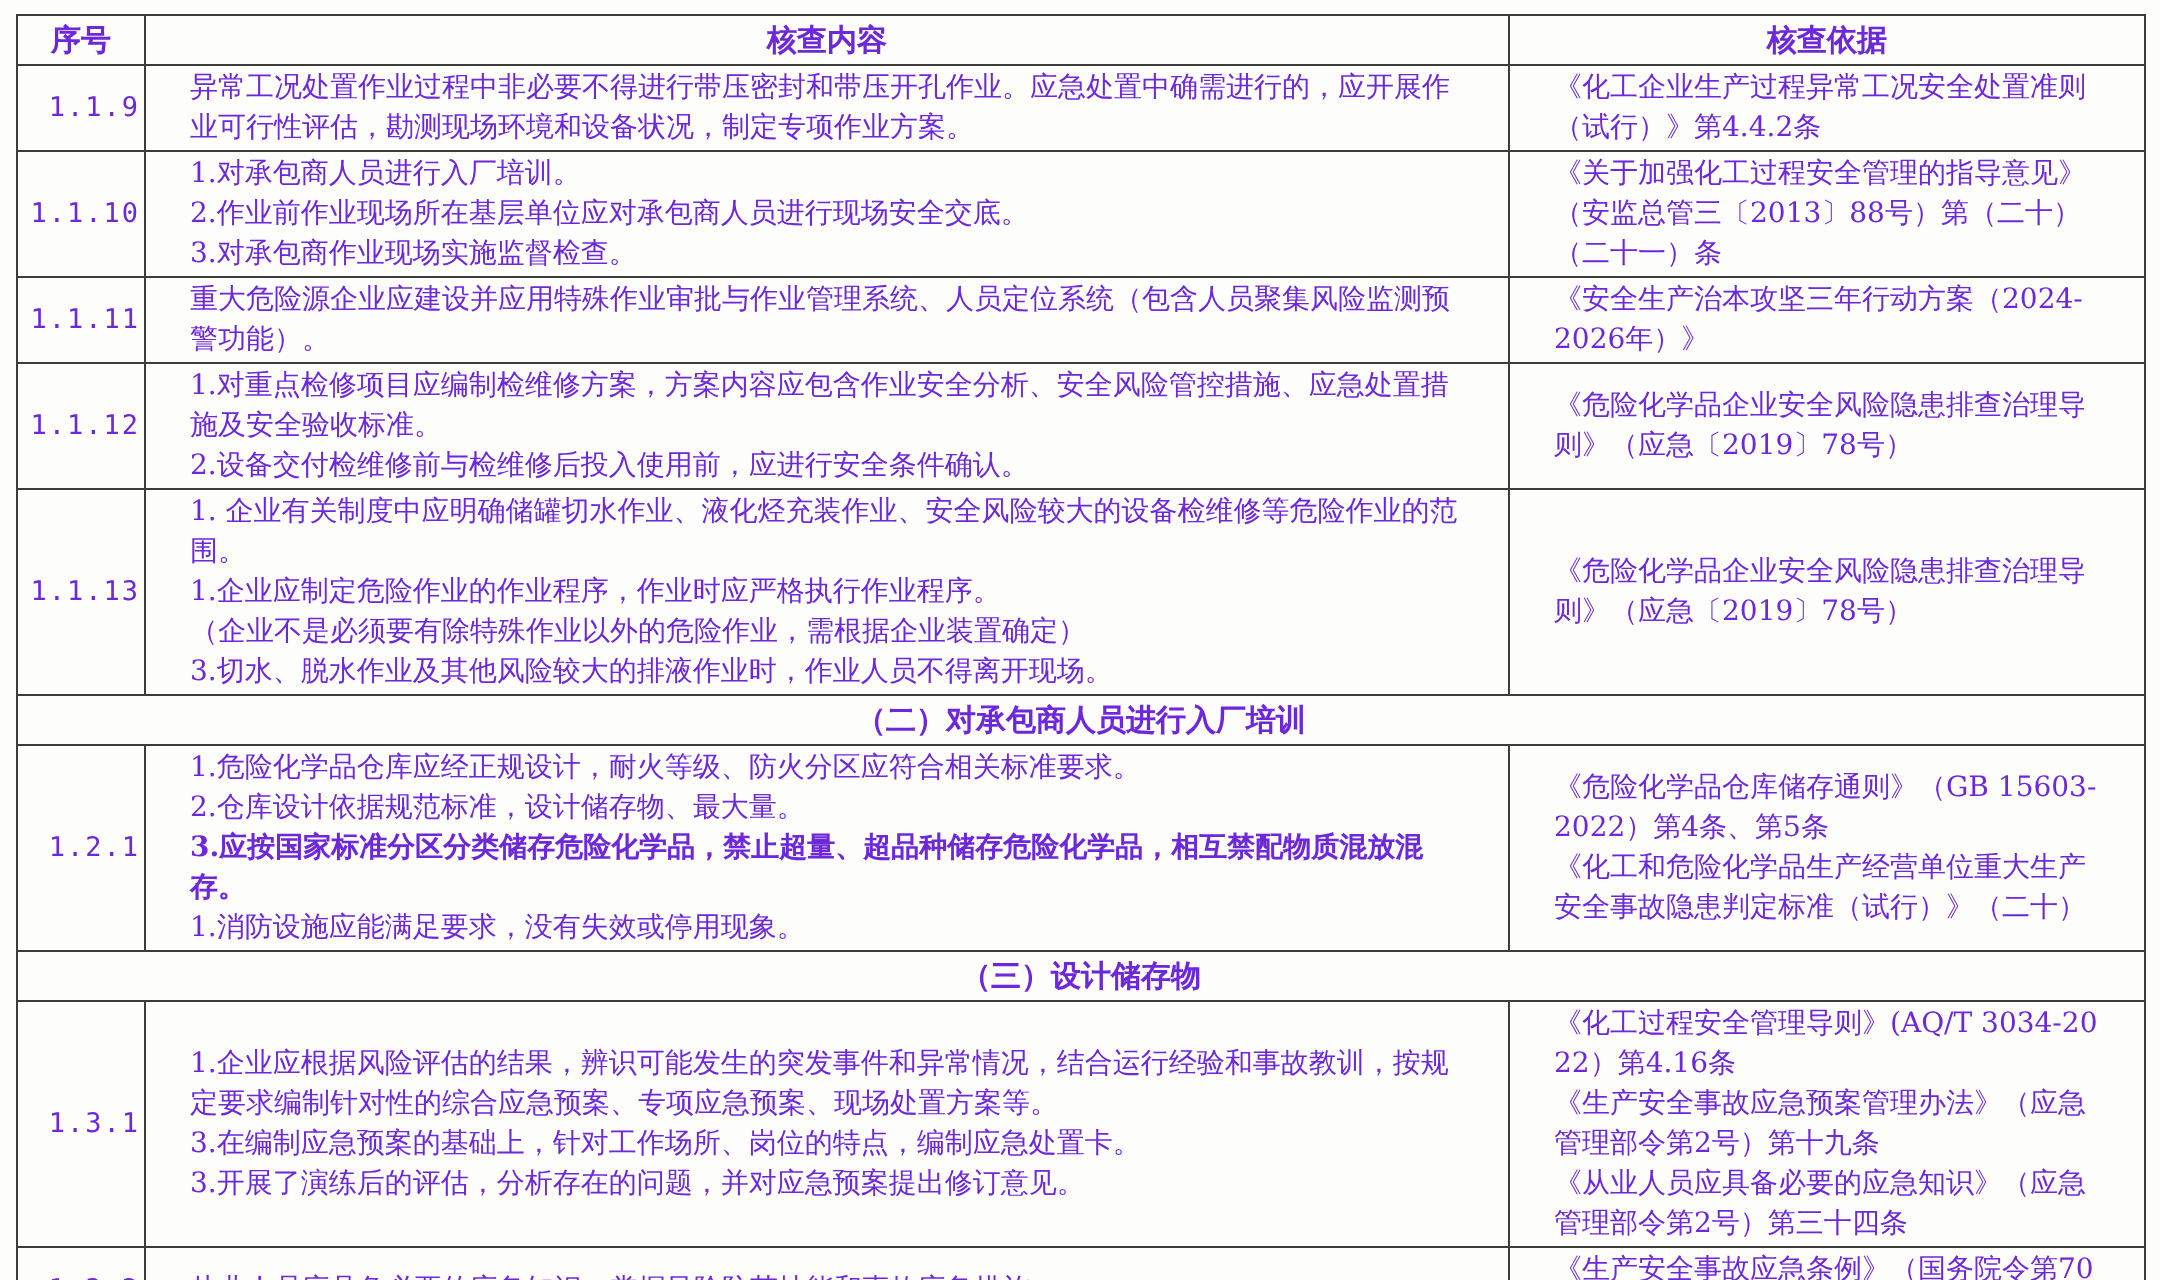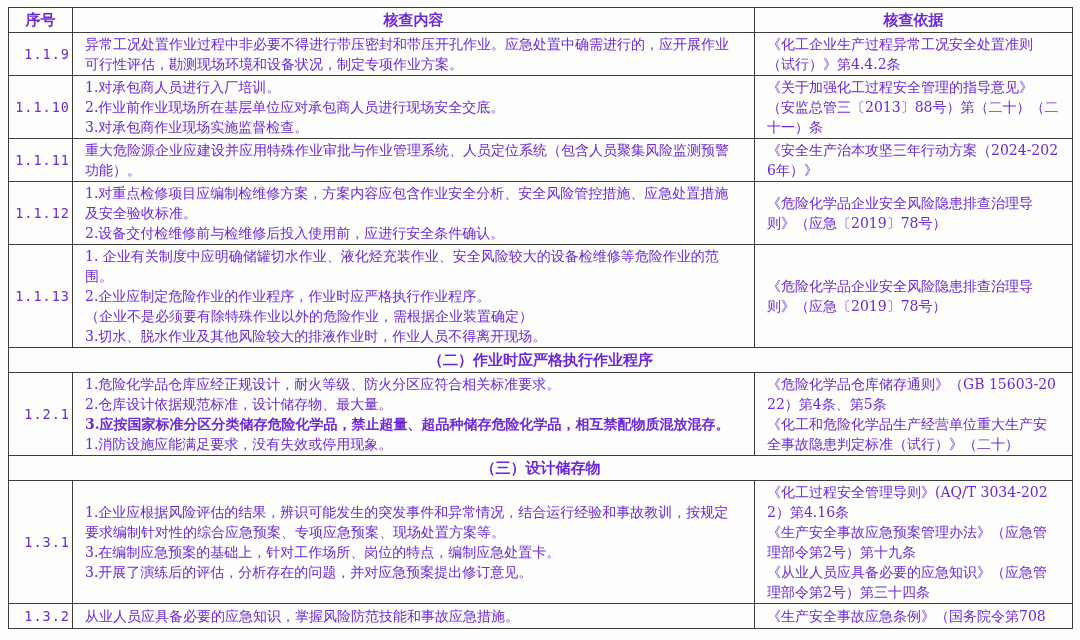--- a/index.html
+++ b/index.html
@@ -17,21 +17,21 @@
     width:1064px;
     border-collapse:collapse;
     table-layout:fixed;
     color:#6d28d9;
   }
   col.c-id{width:64px;}
   col.c-content{width:682px;}
   col.c-basis{width:318px;}
   th,td{
     border:1px solid #3c3c3c;
-    padding:1px 12px;
+    padding:1px 22px;
     font-size:14px;
     line-height:20px;
     vertical-align:middle;
     word-break:break-all;
   }
   th{
     font-weight:bold;
     font-size:15px;
     text-align:center;
     padding:2px 4px;
@@ -106,30 +106,30 @@
             <div class="para">2.设备交付检维修前与检维修后投入使用前，应进行安全条件确认。</div>
           </td>
           <td class="basis-cell">
             <div class="para">《危险化学品企业安全风险隐患排查治理导则》（应急〔2019〕78号）</div>
           </td>
         </tr>
         <tr>
           <td class="id-cell">1.1.13</td>
           <td class="content-cell">
             <div class="para">1. 企业有关制度中应明确储罐切水作业、液化烃充装作业、安全风险较大的设备检维修等危险作业的范围。</div>
-            <div class="para">2.企业应制定危险作业的作业程序，作业时应严格执行作业程序。</div>
+            <div class="para">1.企业应制定危险作业的作业程序，作业时应严格执行作业程序。</div>
             <div class="para">（企业不是必须要有除特殊作业以外的危险作业，需根据企业装置确定）</div>
             <div class="para">3.切水、脱水作业及其他风险较大的排液作业时，作业人员不得离开现场。</div>
           </td>
           <td class="basis-cell">
             <div class="para">《危险化学品企业安全风险隐患排查治理导则》（应急〔2019〕78号）</div>
           </td>
         </tr>
         <tr>
-          <td colspan="3" class="section-cell">（二）作业时应严格执行作业程序</td>
+          <td colspan="3" class="section-cell">（二）对承包商人员进行入厂培训</td>
         </tr>
         <tr>
           <td class="id-cell">1.2.1</td>
           <td class="content-cell">
             <div class="para">1.危险化学品仓库应经正规设计，耐火等级、防火分区应符合相关标准要求。</div>
             <div class="para">2.仓库设计依据规范标准，设计储存物、最大量。</div>
             <div class="para bold">3.应按国家标准分区分类储存危险化学品，禁止超量、超品种储存危险化学品，相互禁配物质混放混存。</div>
             <div class="para">1.消防设施应能满足要求，没有失效或停用现象。</div>
           </td>
           <td class="basis-cell">

